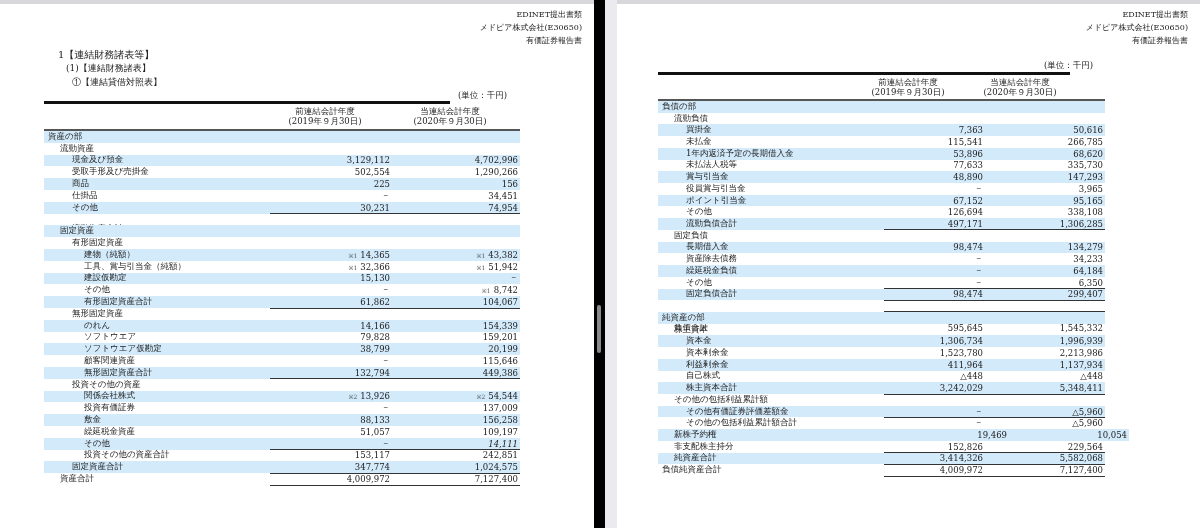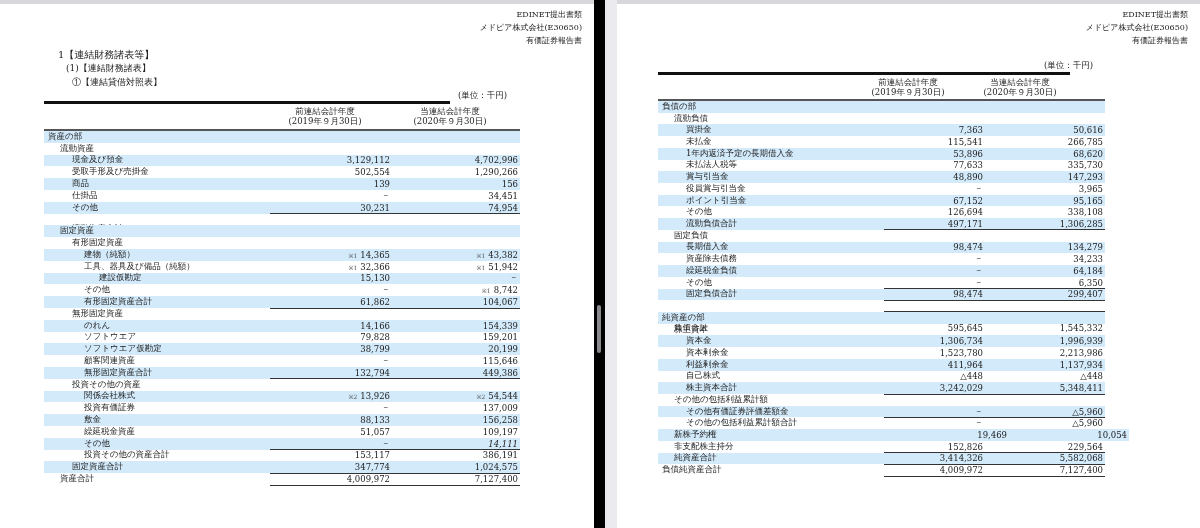--- a/index.html
+++ b/index.html
@@ -74,21 +74,21 @@
         <span class="v1" style="right: 130px;"><span>3,129,112</span></span>
         <span class="v2" style="right: 2px;"><span>4,702,996</span></span>
       </div>
       <div class="row" style="top: 35.4px; width: 476px; height: 11.8px;">
         <span class="lbl" style="left: 28px;">受取手形及び売掛金</span>
         <span class="v1" style="right: 130px;"><span>502,554</span></span>
         <span class="v2" style="right: 2px;"><span>1,290,266</span></span>
       </div>
       <div class="row shade" style="top: 47.2px; width: 476px; height: 11.8px;">
         <span class="lbl" style="left: 28px;">商品</span>
-        <span class="v1" style="right: 130px;"><span>139</span></span>
+        <span class="v1" style="right: 130px;"><span>225</span></span>
         <span class="v2" style="right: 2px;"><span>156</span></span>
       </div>
       <div class="row" style="top: 59px; width: 476px; height: 11.8px;">
         <span class="lbl" style="left: 28px;">仕掛品</span>
         <span class="v1" style="right: 130px;"><span>－</span></span>
         <span class="v2" style="right: 2px;"><span>34,451</span></span>
       </div>
       <div class="row shade" style="top: 70.8px; width: 476px; height: 11.8px;">
         <span class="lbl" style="left: 28px;">その他</span>
         <span class="v1" style="right: 130px;"><span>30,231</span></span>
@@ -110,26 +110,26 @@
         <span class="lbl" style="left: 28px;">有形固定資産</span>
         <span class="v1" style="right: 130px;"><span></span></span>
         <span class="v2" style="right: 2px;"><span></span></span>
       </div>
       <div class="row shade" style="top: 118px; width: 476px; height: 11.8px;">
         <span class="lbl" style="left: 40px;">建物（純額）</span>
         <span class="v1" style="right: 130px;"><span class="note">※1</span><span>14,365</span></span>
         <span class="v2" style="right: 2px;"><span class="note">※1</span><span>43,382</span></span>
       </div>
       <div class="row" style="top: 129.8px; width: 476px; height: 11.8px;">
-        <span class="lbl" style="left: 40px;">工具、器具及び備品（純額）</span>
+        <span class="lbl" style="left: 40px;">工具、賞与引当金（純額）</span>
         <span class="v1" style="right: 130px;"><span class="note">※1</span><span>32,366</span></span>
         <span class="v2" style="right: 2px;"><span class="note">※1</span><span>51,942</span></span>
       </div>
       <div class="row shade" style="top: 141.6px; width: 476px; height: 11.8px;">
-        <span class="lbl" style="left: 40px; margin-left: 15px;">建設仮勘定</span>
+        <span class="lbl" style="left: 40px;">建設仮勘定</span>
         <span class="v1" style="right: 130px;"><span>15,130</span></span>
         <span class="v2" style="right: 2px;"><span>－</span></span>
       </div>
       <div class="row" style="top: 153.4px; width: 476px; height: 11.8px;">
         <span class="lbl" style="left: 40px;">その他</span>
         <span class="v1" style="right: 130px;"><span>－</span></span>
         <span class="v2" style="right: 2px;"><span class="note">※1</span><span>8,742</span></span>
       </div>
       <div class="sumline" style="left: 226px; width: 250px; top: 164.7px;"></div>
       <div class="row shade" style="top: 165.2px; width: 476px; height: 11.8px;">
@@ -197,21 +197,21 @@
       </div>
       <div class="row shade" style="top: 306.8px; width: 476px; height: 11.8px;">
         <span class="lbl" style="left: 40px;">その他</span>
         <span class="v1" style="right: 130px;"><span>－</span></span>
         <span class="v2" style="right: 2px; font-style: italic;"><span>14,111</span></span>
       </div>
       <div class="sumline" style="left: 226px; width: 250px; top: 318.1px;"></div>
       <div class="row" style="top: 318.6px; width: 476px; height: 11.8px;">
         <span class="lbl" style="left: 40px;">投資その他の資産合計</span>
         <span class="v1" style="right: 130px;"><span>153,117</span></span>
-        <span class="v2" style="right: 2px;"><span>386,191</span></span>
+        <span class="v2" style="right: 2px;"><span>242,851</span></span>
       </div>
       <div class="sumline" style="left: 226px; width: 250px; top: 329.9px;"></div>
       <div class="row shade" style="top: 330.4px; width: 476px; height: 11.8px;">
         <span class="lbl" style="left: 28px;">固定資産合計</span>
         <span class="v1" style="right: 130px;"><span>347,774</span></span>
         <span class="v2" style="right: 2px;"><span>1,024,575</span></span>
       </div>
       <div class="sumline" style="left: 226px; width: 250px; top: 341.7px;"></div>
       <div class="row" style="top: 342.2px; width: 476px; height: 11.8px;">
         <span class="lbl" style="left: 16px;">資産合計</span>

